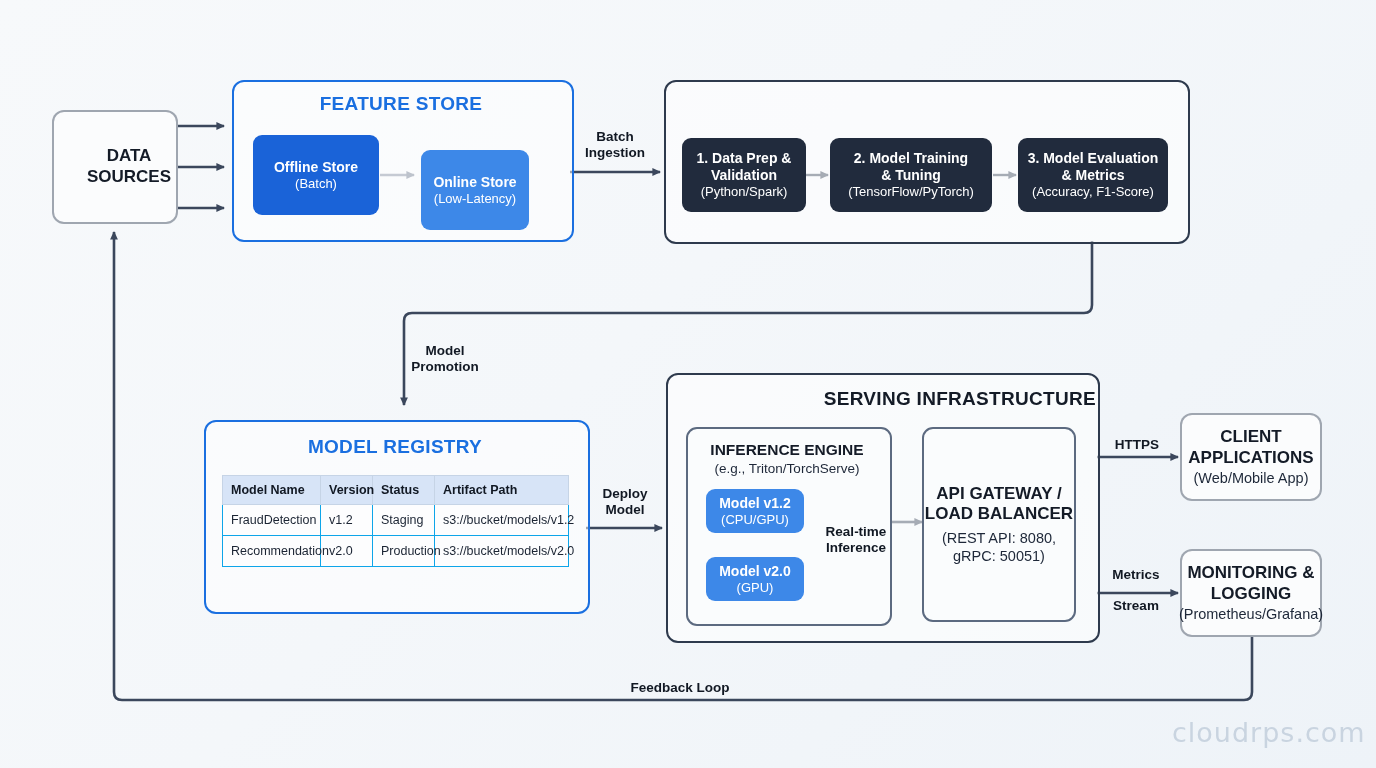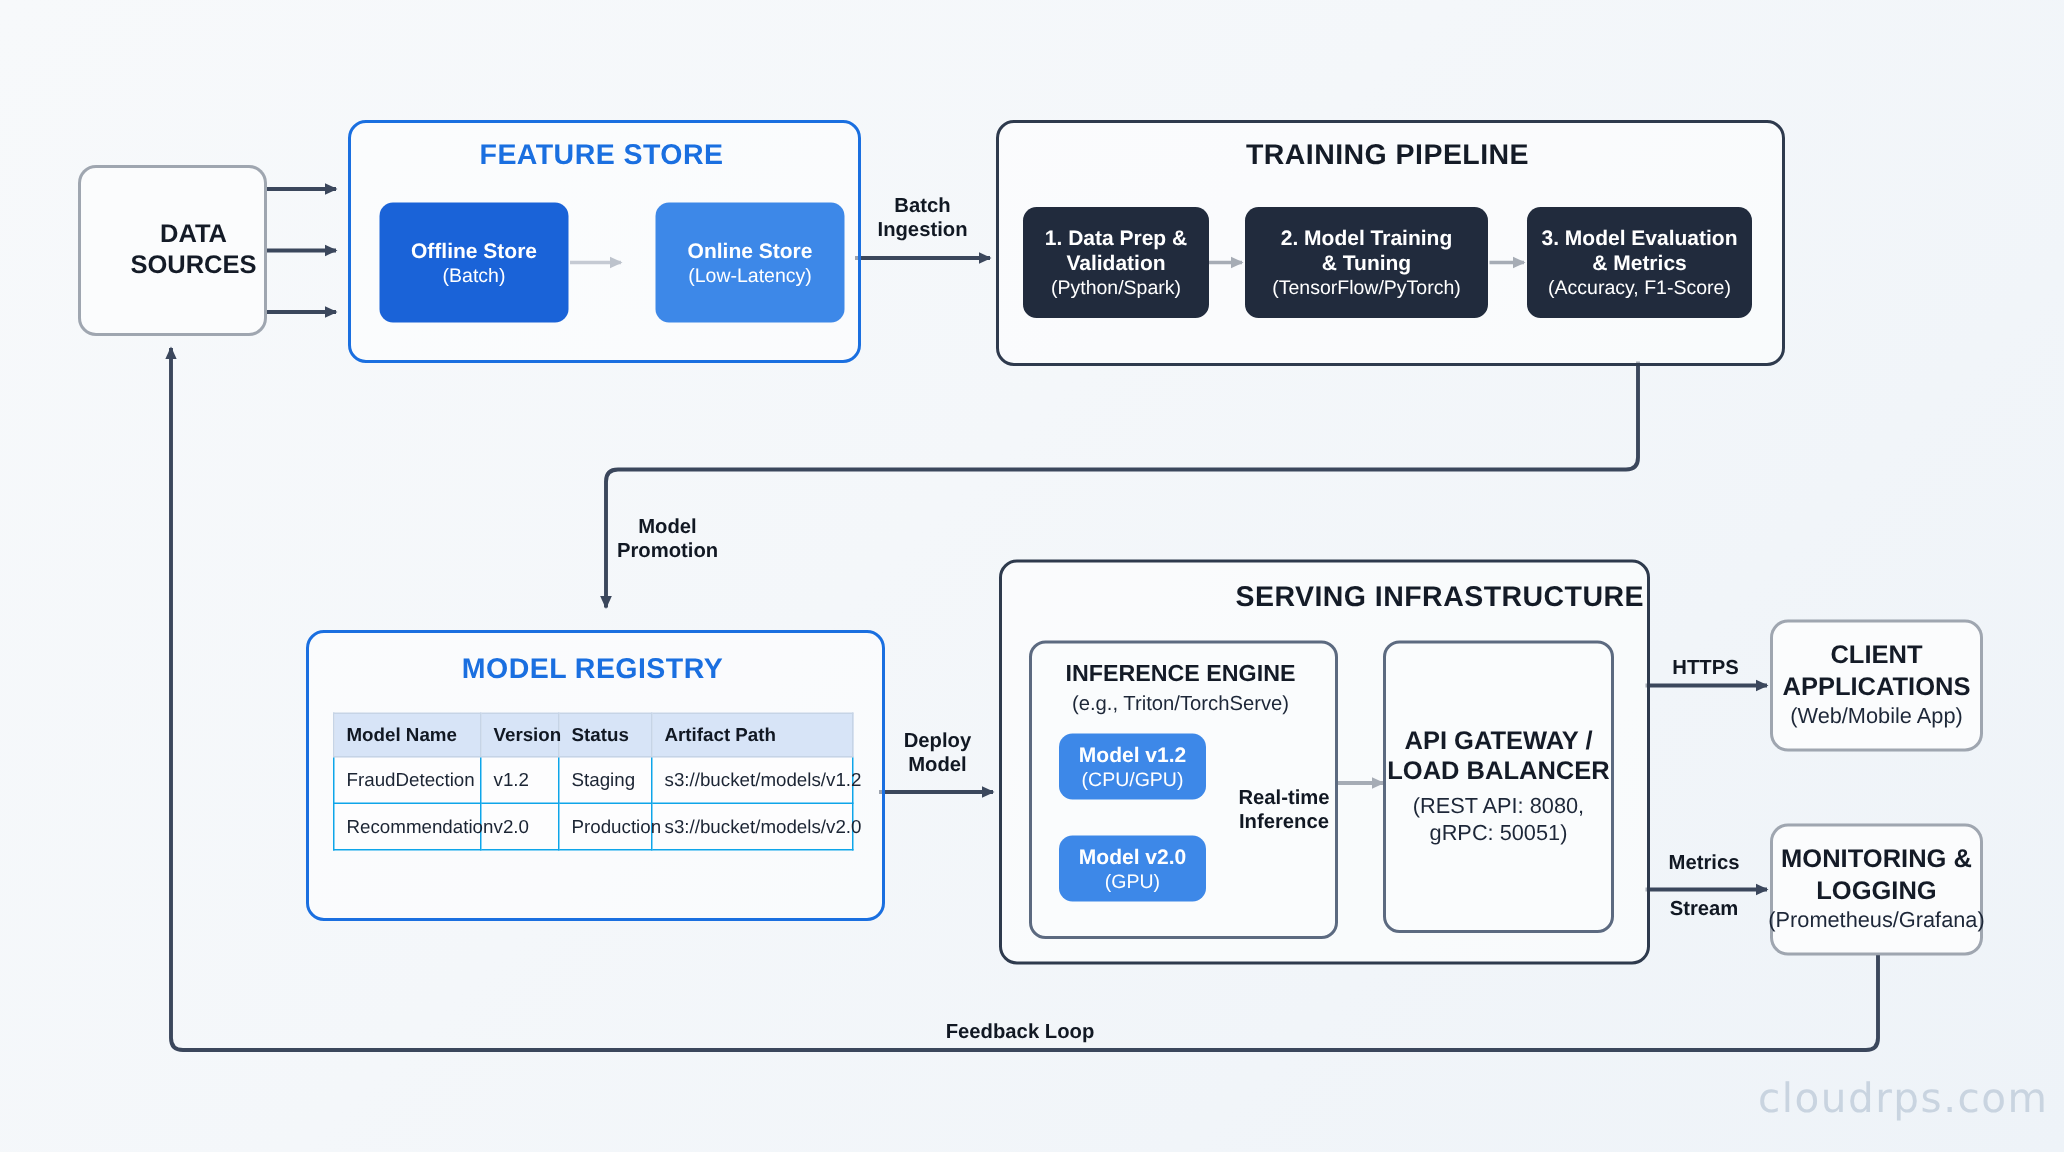--- a/index.html
+++ b/index.html
@@ -217,30 +217,29 @@
   </div>
 
   <div class="box-blue-outline" style="position:absolute; left:232px; top:80px; width:338px; height:158px;"></div>
   <div style="position:absolute; left:232px; top:93px; width:338px; text-align:center;" class="sec-title-blue">FEATURE STORE</div>
 
   <div class="node box-blue-fill" style="left:253px; top:135px; width:126px; height:80px;">
     <div class="chip-title">Offline Store</div>
     <div class="chip-sub">(Batch)</div>
   </div>
 
-  <div class="node box-blue-light" style="left:421px; top:135px; width:126px; height:80px;margin-left:16px;">
+  <div class="node box-blue-light" style="left:421px; top:150px; width:108px; height:80px;">
     <div class="chip-title">Online Store</div>
     <div class="chip-sub">(Low-Latency)</div>
   </div>
 
   <div class="edge-label" style="left:572px; top:129px; width:86px;">Batch
 Ingestion</div>
 
   <div class="box-dark" style="position:absolute; left:664px; top:80px; width:522px; height:160px;"></div>
-  <div style="position:absolute; left:664px; top:93px; width:522px; text-align:center;" class="sec-title-dark">TRAINING PIPELINE</div>
 
   <div class="node box-navy-fill" style="left:682px; top:138px; width:124px; height:74px; padding:15px 5px;">
     <div class="step-title" style="white-space:pre-line;">1. Data Prep &amp;
 Validation</div>
     <div class="step-sub">(Python/Spark)</div>
   </div>
 
   <div class="node box-navy-fill" style="left:830px; top:138px; width:162px; height:74px; padding:0 5px;">
     <div class="step-title" style="white-space:pre-line;">2. Model Training
 &amp; Tuning</div>

